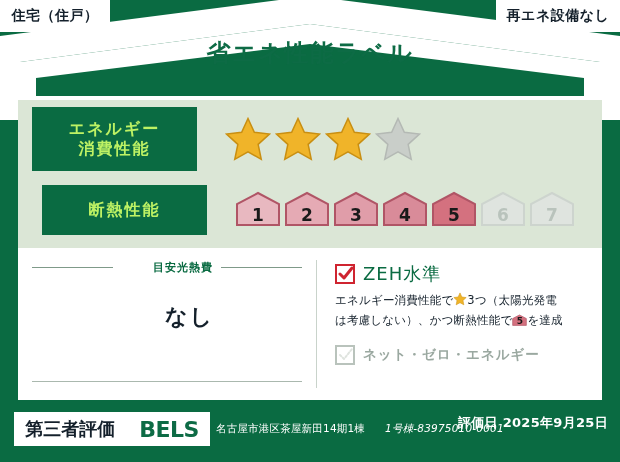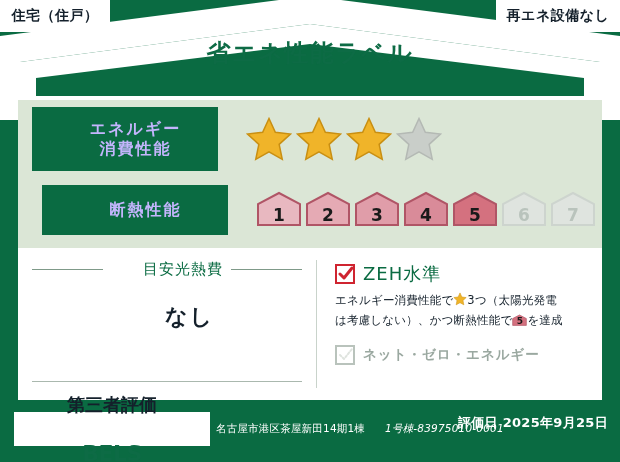--- a/index.html
+++ b/index.html
@@ -72,28 +72,27 @@
   #perf-zone{
     position:absolute;
     left:0;top:0;width:584px;height:148px;
     background:#dbe6d6;
   }
   .perf-row{position:absolute;left:0;width:584px;display:flex;align-items:center;}
   #row-energy{top:6px;height:66px;}
   #row-insul{top:82px;height:56px;}
 
   .perf-label{
-    background:#0a6b42;color:#c4b5fd;
+    background:#0a6b42;color:#bef264;
     font-weight:bold;font-size:16px;
     letter-spacing:2px;
     display:flex;flex-direction:column;
     align-items:center;justify-content:center;
     text-align:center;line-height:1.25;
     flex:none;
-    padding-left:21px;
   }
   #row-energy .perf-label{margin-left:14px;width:165px;height:64px;}
   #row-insul .perf-label{margin-left:24px;width:165px;height:50px;}
 
   .perf-value{flex:1;display:flex;align-items:center;padding-left:28px;}
 
   
   .stars{display:flex;align-items:center;gap:4px;}
   .star{width:46px;height:46px;display:block;}
 
@@ -131,21 +130,21 @@
     flex:1;position:relative;box-sizing:border-box;padding:14px 10px 0 18px;
   }
 
   
   #cost-head{
     position:absolute;left:14px;right:14px;top:12px;
     display:flex;align-items:center;gap:8px;
   }
   #cost-head .rule{flex:1;height:1px;background:#7f9a89;}
   #cost-head .txt{
-    font-size:15px;font-weight:normal;color:#0a6b42;
+    font-size:11px;font-weight:bold;color:#0a6b42;
     letter-spacing:1px;white-space:nowrap;margin-left:32px;
   }
   #cost-value{
     position:absolute;left:0;right:0;top:54px;
     text-align:center;
     font-size:22px;font-weight:bold;color:#14202b;
     letter-spacing:2px;
     padding-left:45px;
   }
   #cost-bottom-rule{
@@ -181,21 +180,21 @@
 
   
   #footer{
     position:absolute;left:0;bottom:0;width:620px;height:56px;
     z-index:6;
   }
   #bels-box{
     position:absolute;left:14px;top:6px;
     width:196px;height:34px;
     background:#ffffff;
-    display:flex;align-items:center;justify-content:center;gap:24px;flex-direction:column;
+    display:flex;align-items:center;justify-content:center;gap:24px;
   }
   #bels-jp{font-size:18px;font-weight:bold;color:#14202b;letter-spacing:0px;}
   #bels-en{font-size:22px;font-weight:bold;color:#0d6b45;letter-spacing:-0.5px;}
   #footer-addr{
     position:absolute;left:216px;top:16px;
     font-size:10.5px;color:#ffffff;white-space:nowrap;letter-spacing:0.2px;
   }
   #footer-addr .bldg{margin-left:20px;font-style:italic;}
   #footer-date{
     position:absolute;right:12px;top:8px;

